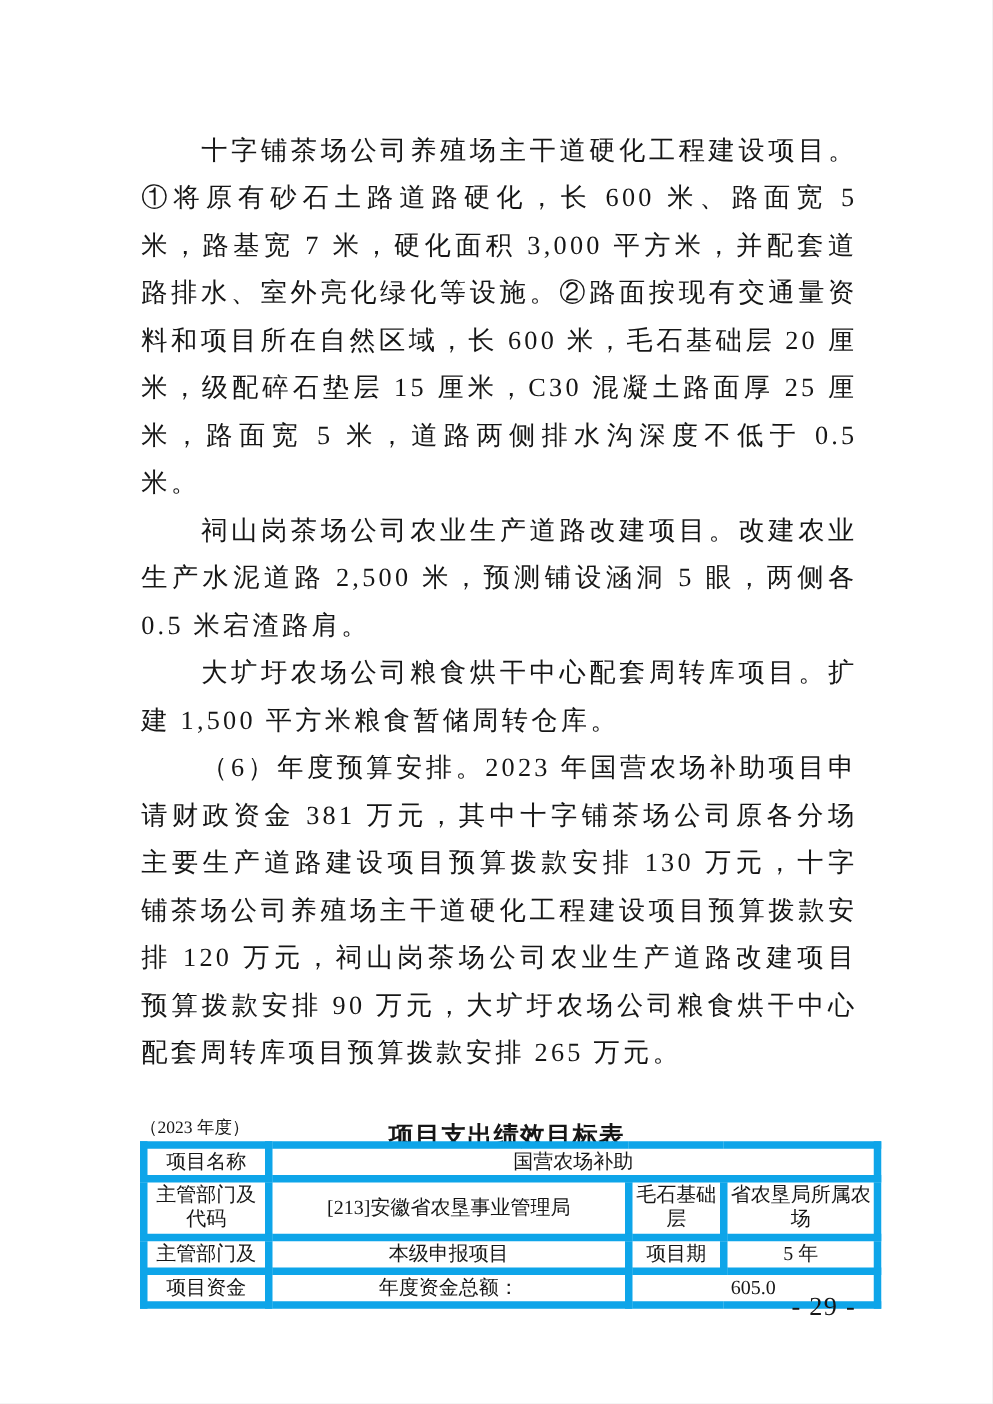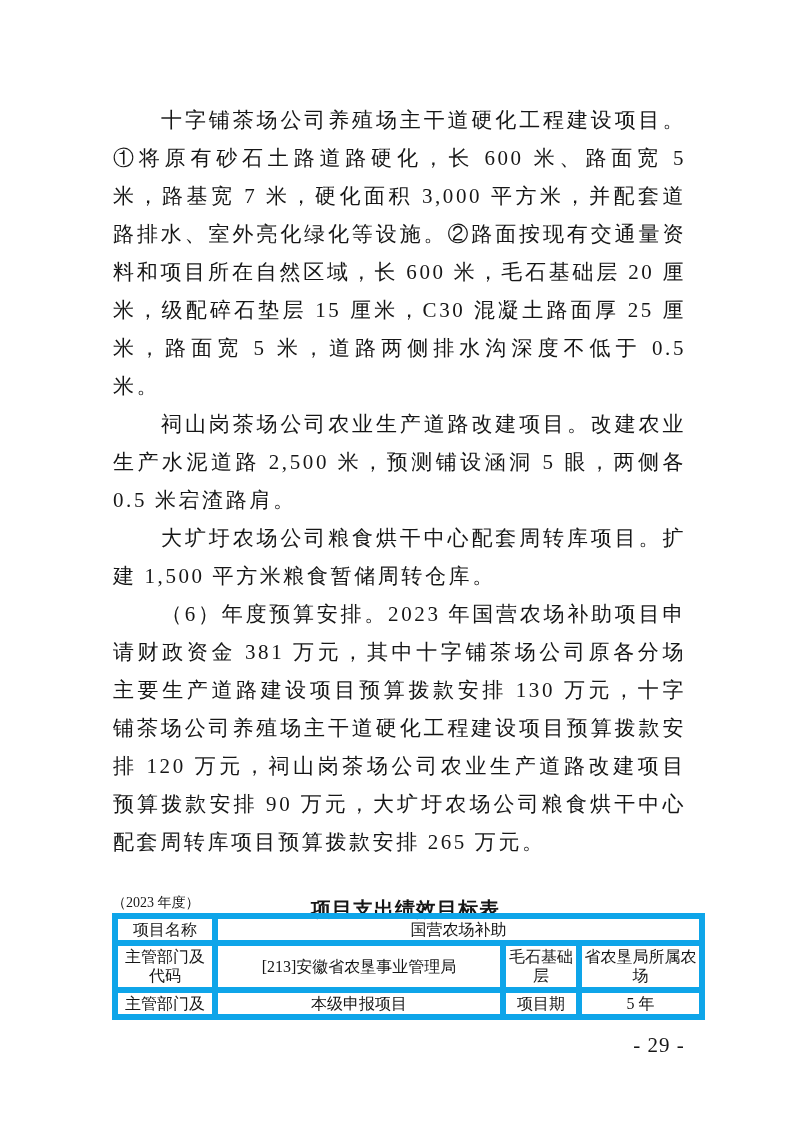--- a/index.html
+++ b/index.html
@@ -116,18 +116,23 @@
         <td>[213]安徽省农垦事业管理局</td>
         <td>毛石基础层</td>
         <td class="small">省农垦局所属农场</td>
       </tr>
       <tr class="r3">
         <td>主管部门及</td>
         <td>本级申报项目</td>
         <td>项目期</td>
         <td>5 年</td>
       </tr>
+      <tr class="r4">
+        <td>项目资金</td>
+        <td class="left">年度资金总额：</td>
+        <td colspan="2" class="right">605.0</td>
+      </tr>
     </tbody>
   </table>
 
   <div class="page-number">- 29 -</div>
 
 </div>
 
 </body></html>

